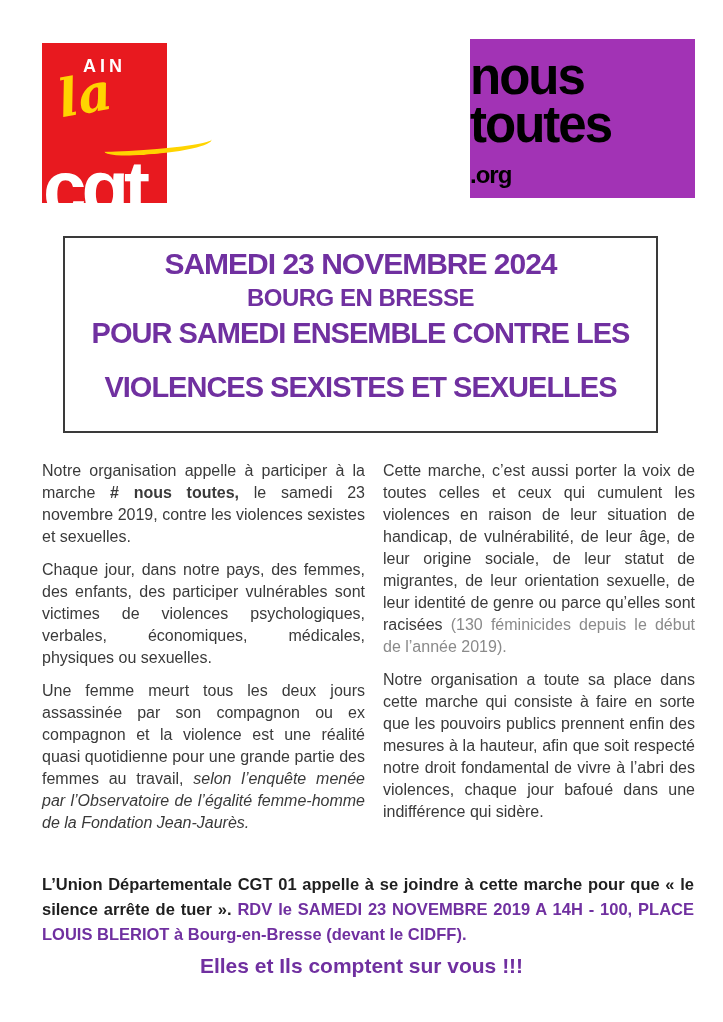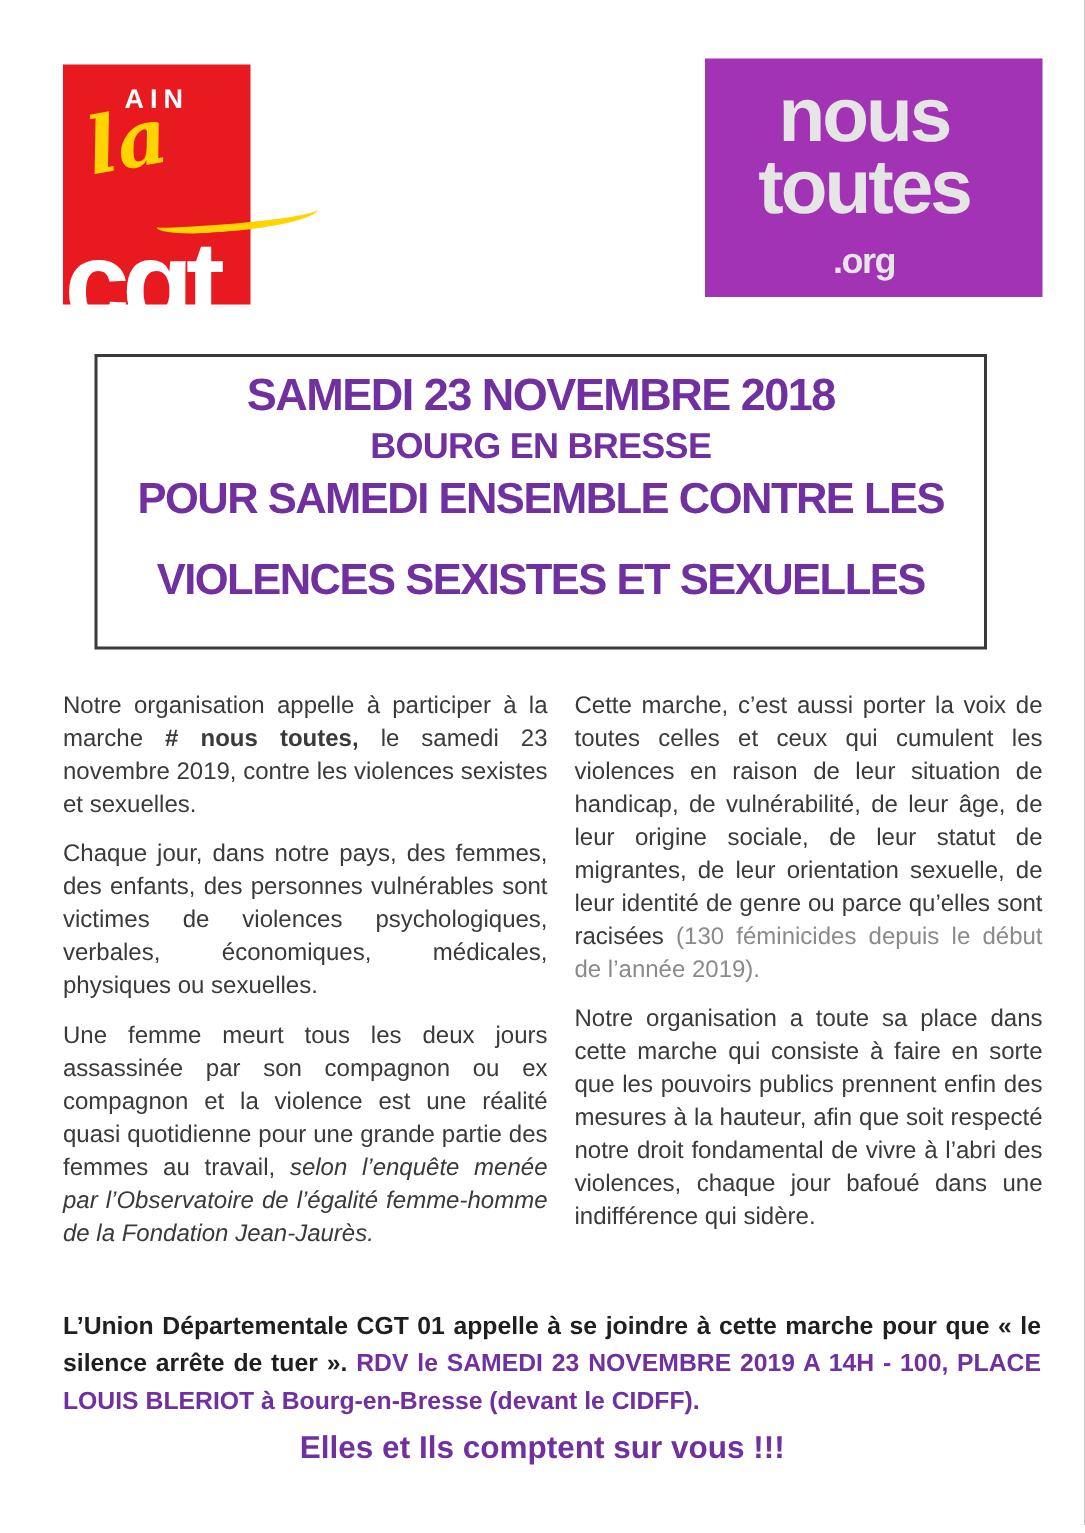--- a/index.html
+++ b/index.html
@@ -16,21 +16,21 @@
   .cgt-la{position:absolute;left:16px;top:26px;color:#ffd400;
     font-family:"DejaVu Serif",serif;font-style:italic;font-weight:bold;
     font-size:52px;line-height:1;transform:rotate(-10deg);white-space:nowrap;}
   .cgt-la-tail{position:absolute;left:62px;top:94px;width:108px;height:12px;
     border-bottom:5px solid #ffd400;border-radius:0 0 70% 40%;transform:rotate(-4deg);}
   .cgt-word{position:absolute;left:1px;top:112px;color:#fff;font-weight:bold;
     font-size:78px;line-height:0.85;letter-spacing:-5px;white-space:nowrap;}
 
   
   .nt-logo{position:absolute;left:470px;top:39px;width:225px;height:159px;
-    background:#a233b5;color:#e5e5e5;box-sizing:border-box;text-align:center;}
+    background:#a233b5;color:#000000;box-sizing:border-box;text-align:left;}
   .nt-line{font-weight:bold;letter-spacing:-2px;padding-right:13px;line-height:0.95;}
   .nt-nous{font-size:51px;padding-top:14px;}
   .nt-toutes{font-size:51px;}
   .nt-org{font-size:24px;letter-spacing:-1px;padding-top:2px;margin-top:12px;}
 
   
   .announce{position:absolute;left:63px;top:236px;width:595px;height:197px;
     box-sizing:border-box;border:2px solid #3a3a3a;text-align:center;
     color:#7030a0;font-weight:bold;}
   .a1{margin-top:9px;font-size:30px;letter-spacing:-1px;line-height:1.15;}
@@ -68,30 +68,30 @@
     <div class="cgt-word">cgt</div>
   </div>
 
   <div class="nt-logo">
     <div class="nt-line nt-nous">nous</div>
     <div class="nt-line nt-toutes">toutes</div>
     <div class="nt-line nt-org">.org</div>
   </div>
 
   <div class="announce">
-    <div class="a1">SAMEDI 23 NOVEMBRE 2018</div>
+    <div class="a1">SAMEDI 23 NOVEMBRE 2024</div>
     <div class="a3">BOURG EN BRESSE</div>
     <div class="a4">POUR SAMEDI ENSEMBLE CONTRE LES</div>
     <div class="a5">VIOLENCES SEXISTES ET SEXUELLES</div>
   </div>
 
   <div class="columns">
     <div class="col col-left">
       <p><span>Notre organisation appelle à participer à la marche </span><span class="b"># nous toutes,</span><span> le samedi 23 novembre 2019, contre les violences sexistes et sexuelles.</span></p>
-      <p>Chaque jour, dans notre pays, des femmes, des enfants, des personnes vulnérables sont victimes de violences psychologiques, verbales, économiques, médicales, physiques ou sexuelles.</p>
+      <p>Chaque jour, dans notre pays, des femmes, des enfants, des participer vulnérables sont victimes de violences psychologiques, verbales, économiques, médicales, physiques ou sexuelles.</p>
       <p><span>Une femme meurt tous les deux jours assassinée par son compagnon ou ex compagnon et la violence est une réalité quasi quotidienne pour une grande partie des femmes au travail, </span><span class="ital">selon l’enquête menée par l’Observatoire de l’égalité femme-homme de la Fondation Jean-Jaurès.</span></p>
     </div>
     <div class="col col-right">
       <p><span>Cette marche, c’est aussi porter la voix de toutes celles et ceux qui cumulent les violences en raison de leur situation de handicap, de vulnérabilité, de leur âge, de leur origine sociale, de leur statut de migrantes, de leur orientation sexuelle, de leur identité de genre ou parce qu’elles sont racisées </span><span class="gray">(130 féminicides depuis le début de l’année 2019).</span></p>
       <p>Notre organisation a toute sa place dans cette marche qui consiste à faire en sorte que les pouvoirs publics prennent enfin des mesures à la hauteur, afin que soit respecté notre droit fondamental de vivre à l’abri des violences, chaque jour bafoué dans une indifférence qui sidère.</p>
     </div>
   </div>
 
   <div class="footer">
     <span>L’Union Départementale CGT 01 appelle à se joindre à cette marche pour que « le silence arrête de tuer ».  </span><span class="purple">RDV le SAMEDI 23 NOVEMBRE 2019 A 14H - 100, PLACE LOUIS BLERIOT à Bourg-en-Bresse (devant le CIDFF).</span>

